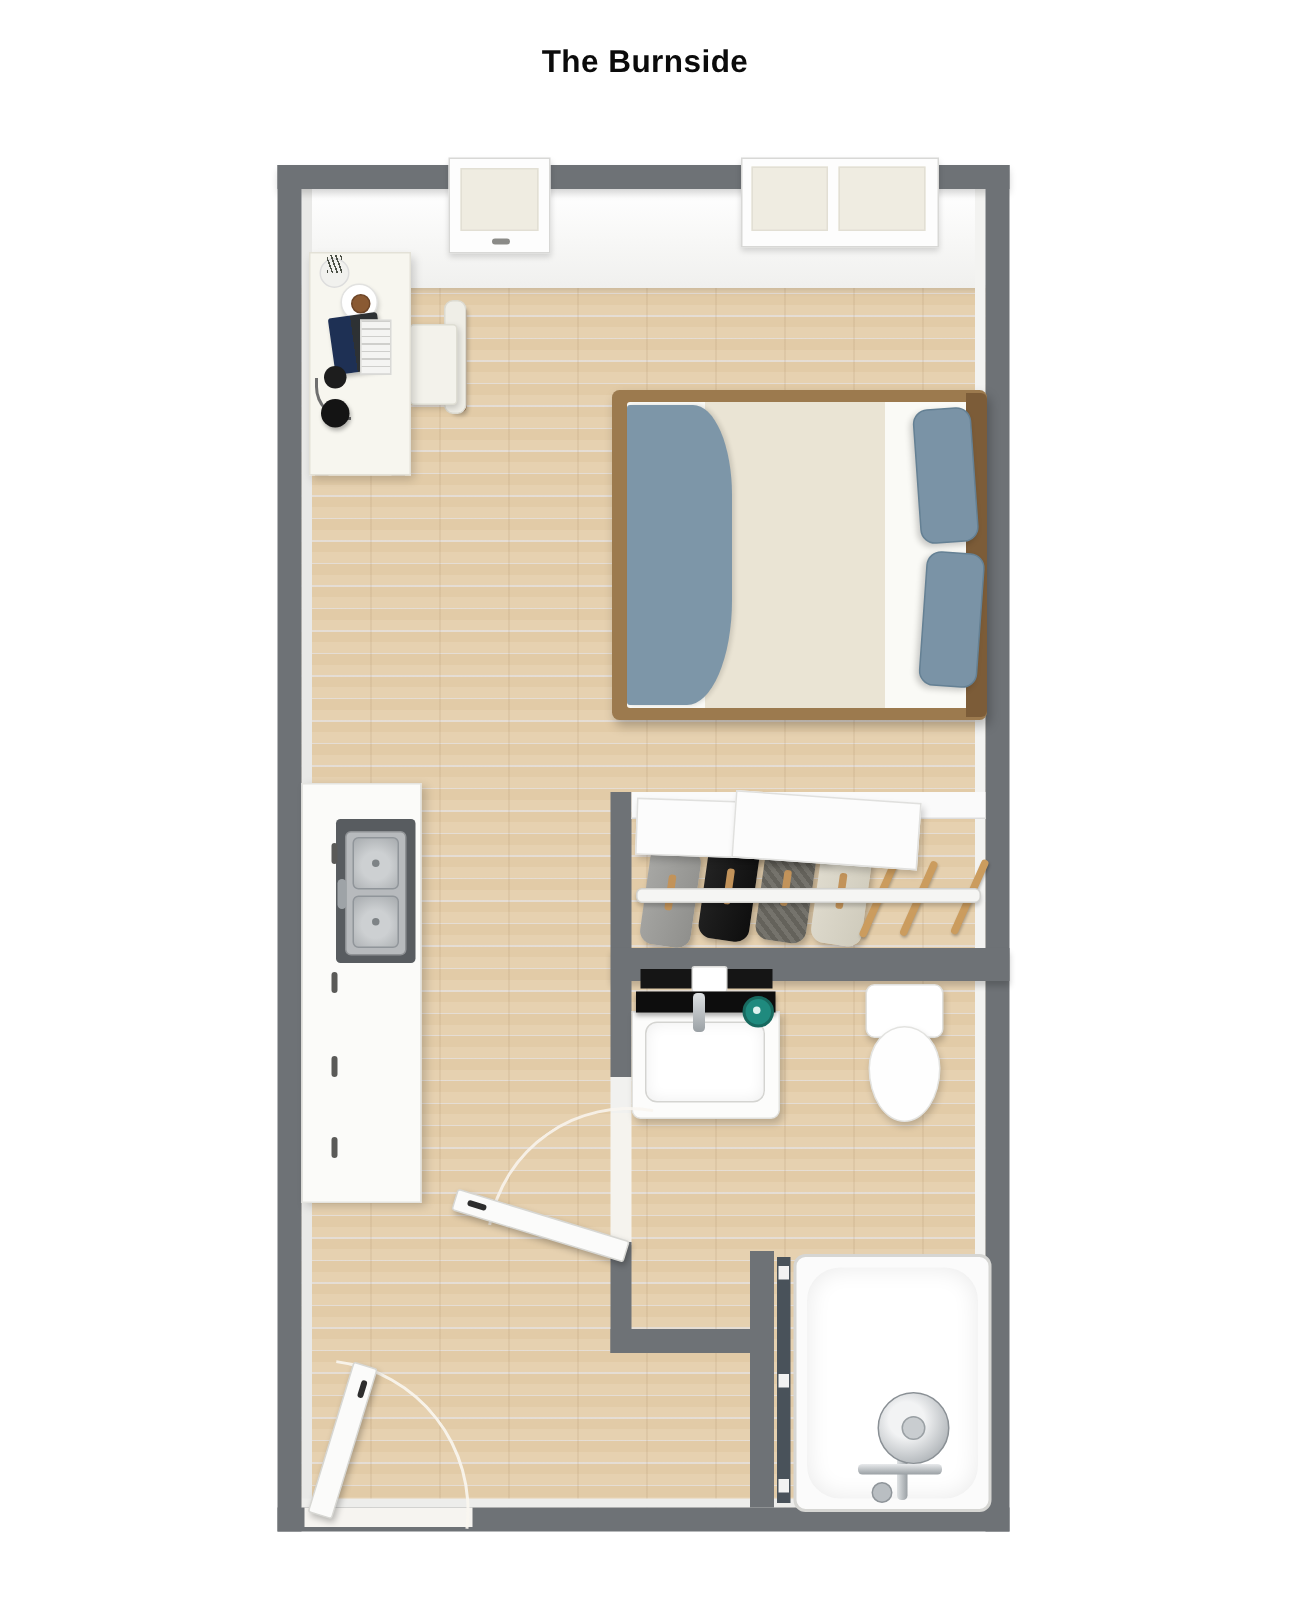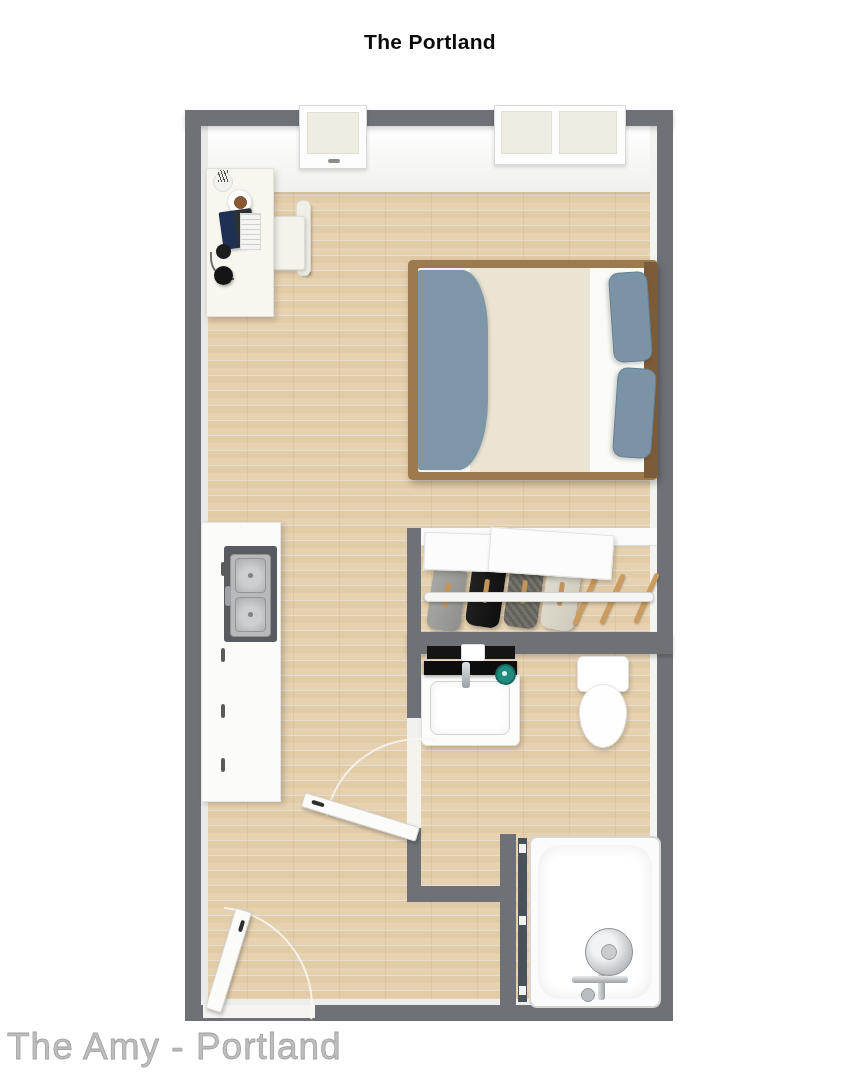--- a/index.html
+++ b/index.html
@@ -162,21 +162,21 @@
   .bath-arc{left:324px;top:738px;width:186px;height:186px;border-left-color:rgba(249,246,240,.85);transform:rotate(55deg);}
 
   .watermark{left:7px;top:1026px;font-size:37px;font-weight:300;letter-spacing:1px;color:#bdbdbd;
              -webkit-text-stroke:0.8px #a2a2a2;}
 </style>
 </head>
 <body>
 
 <div class="stage">
 
-  <div class="abs page-title">The Portland</div>
+  <div class="abs page-title">The Burnside</div>
 
   <div class="abs floor"></div>
   <div class="abs inner-band-top"></div>
   <div class="abs inner-edge-left"></div>
   <div class="abs inner-edge-right"></div>
   <div class="abs inner-edge-bottom"></div>
 
   <div class="abs wall wall-top"></div>
   <div class="abs wall wall-left"></div>
   <div class="abs wall wall-right"></div>
@@ -286,14 +286,13 @@
   <div class="abs arc bath-arc"></div>
   <div class="abs door bath-door">
     <div class="knob"></div>
   </div>
   <div class="abs entry-threshold"></div>
   <div class="abs arc entry-arc"></div>
   <div class="abs door entry-door">
     <div class="knob"></div>
   </div>
 
-  <div class="abs watermark">The Amy - Portland</div>
 </div>
 
 </body></html>

